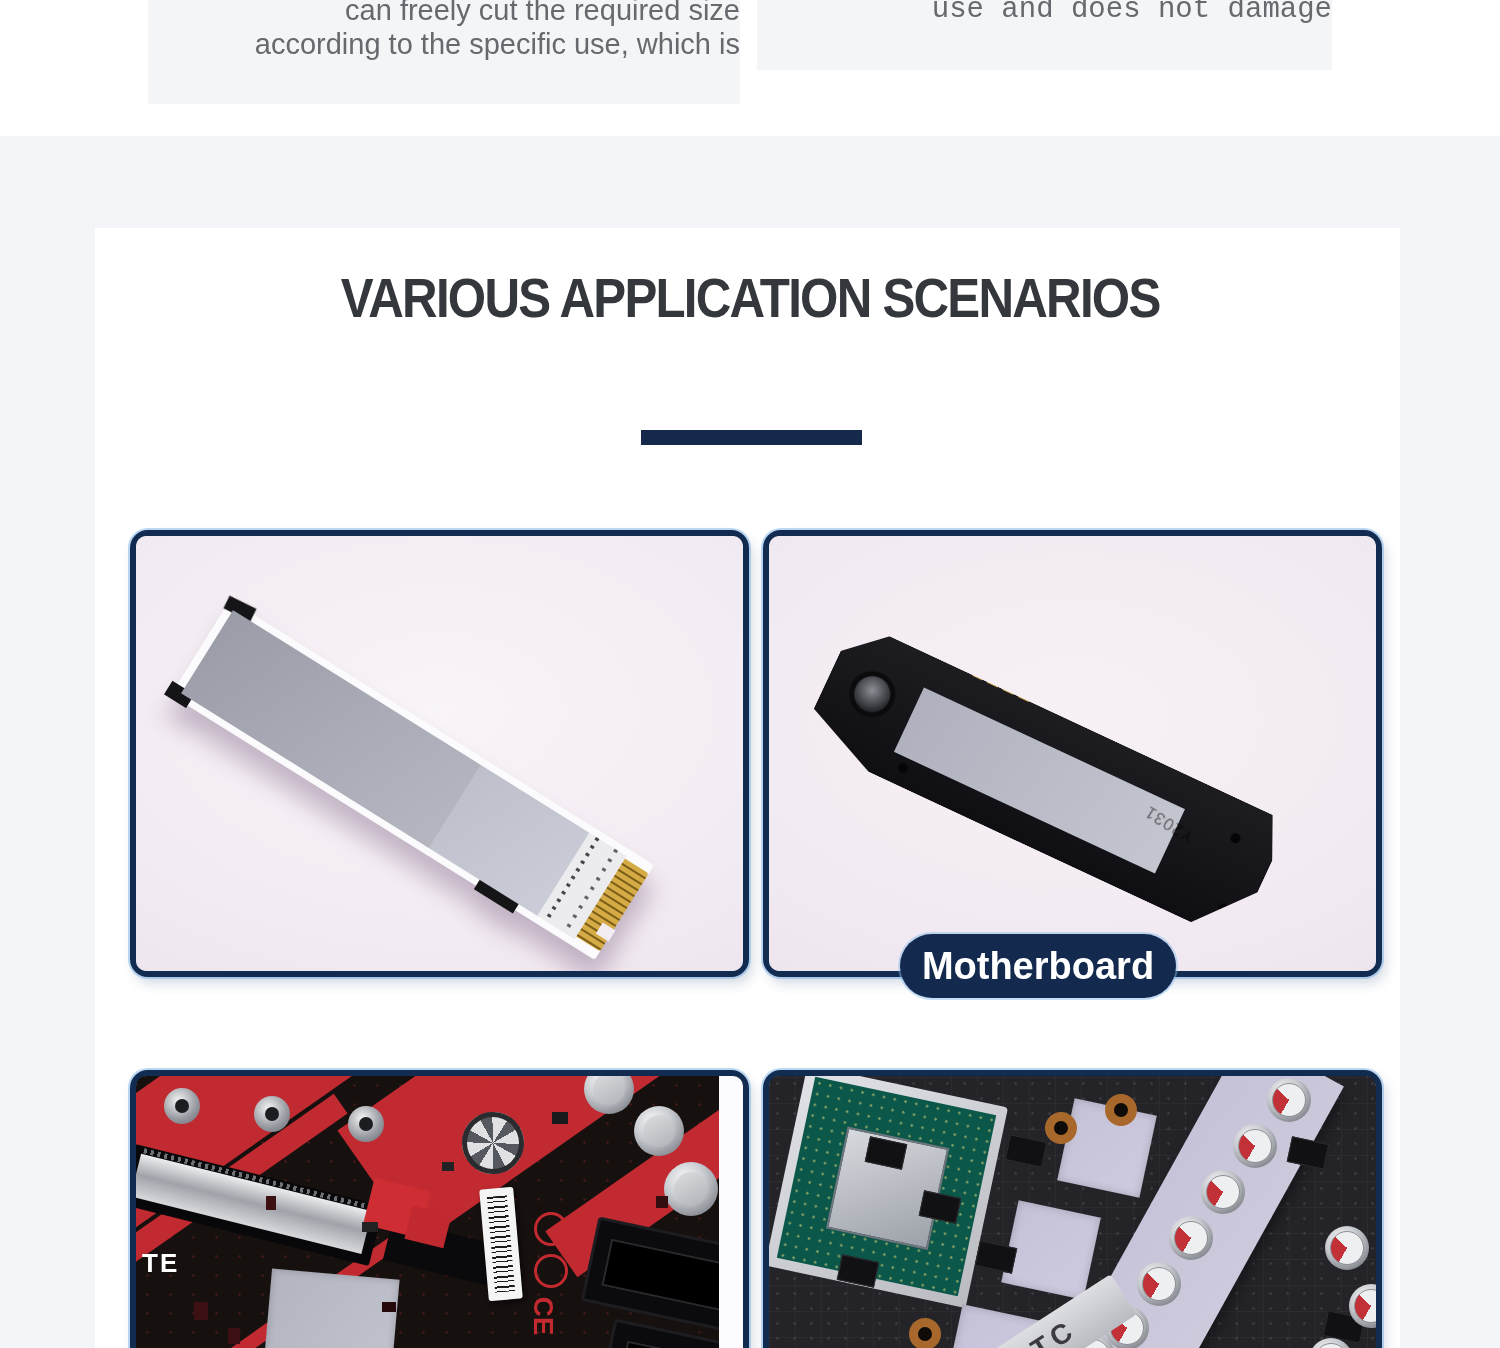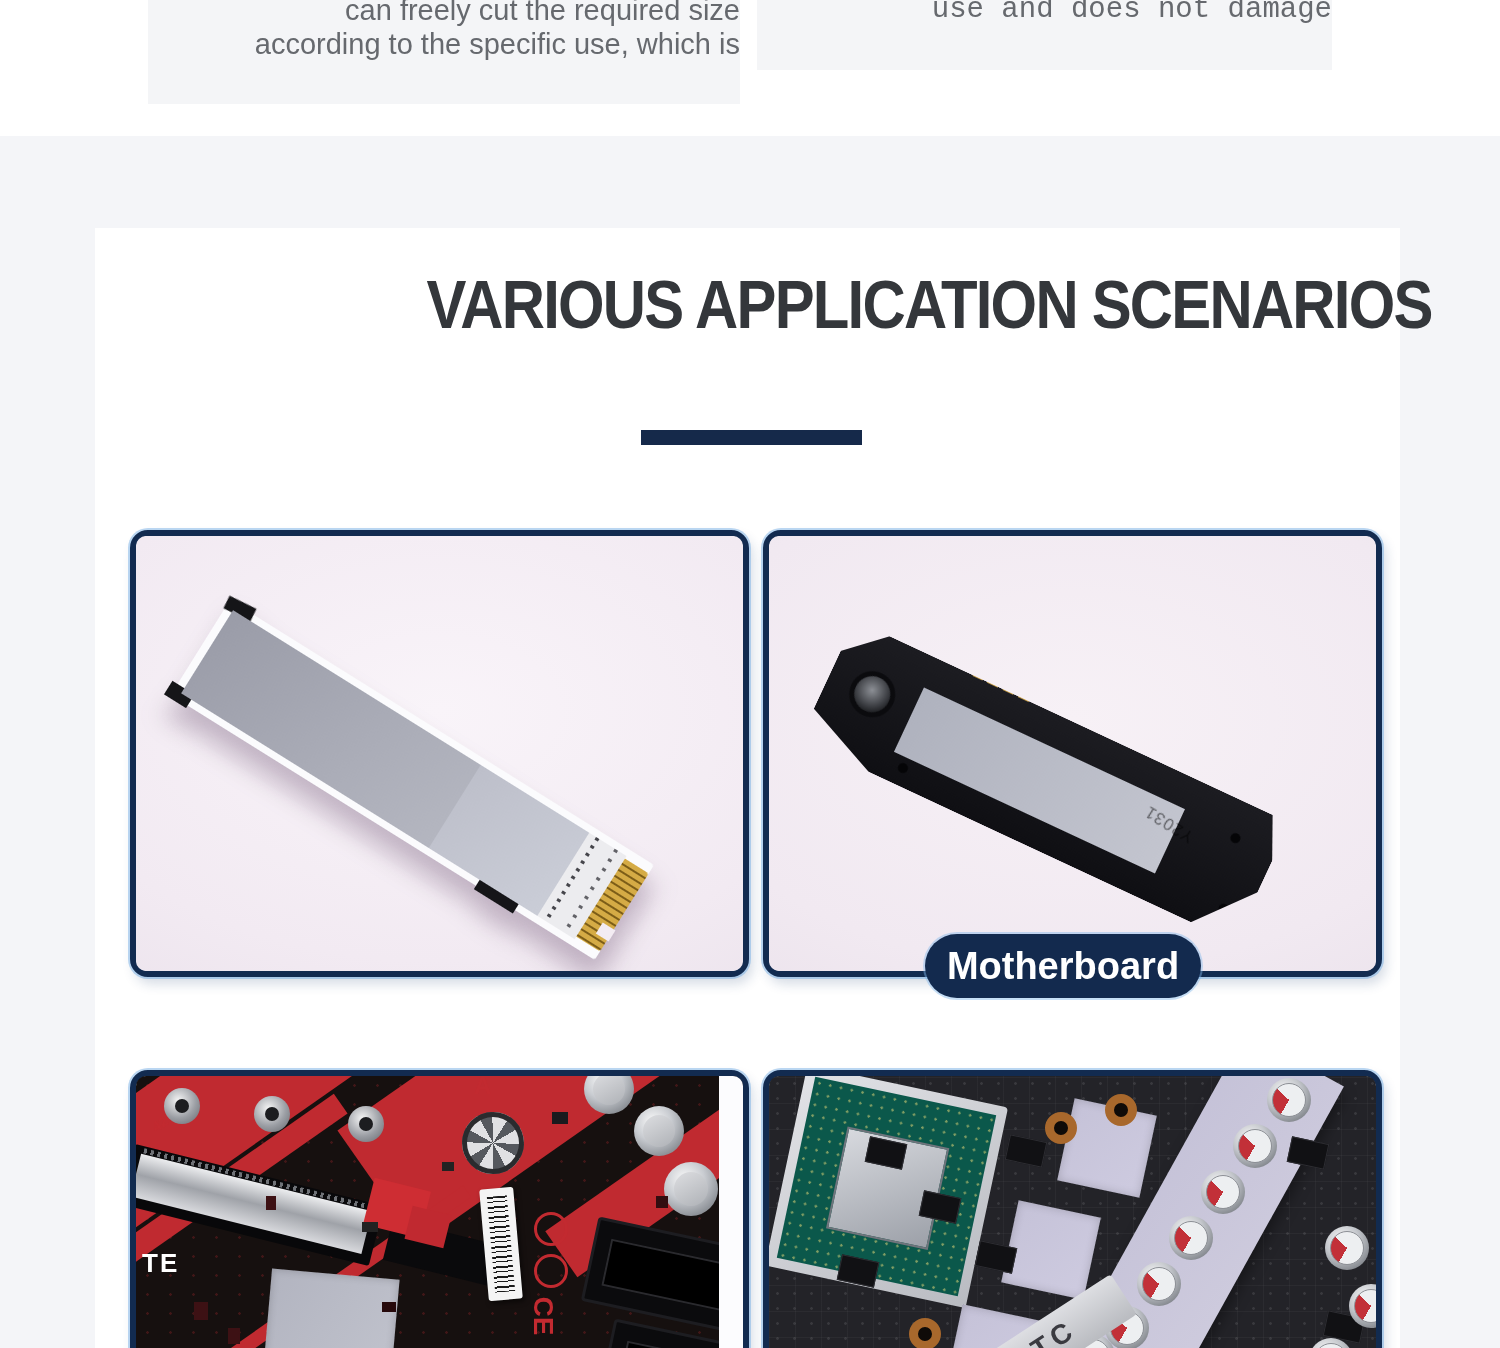--- a/index.html
+++ b/index.html
@@ -10,43 +10,43 @@
   .band-top{position:absolute;left:0;top:0;width:1500px;height:136px;background:#ffffff;}
   .note-card{position:absolute;top:0;background:#f4f5f7;color:#66696e;text-align:right;}
   .note-a{left:148px;width:592px;height:104px;}
   .note-b{left:757px;width:575px;height:70px;font-family:Liberation Mono, monospace;}
   .note-line{font-size:29px;line-height:34px;margin-top:0;}
   .note-card .note-line:first-child{margin-top:-7px;}
 
   
   .main-card{position:absolute;left:95px;top:228px;width:1305px;height:1120px;background:#ffffff;}
 
-  .title{position:absolute;left:0;right:0;top:268px;margin:0;text-align:right;
-         font-size:68px;line-height:1.06;font-weight:700;color:#34373b;}
+  .title{position:absolute;left:0;right:0;top:268px;margin:0;text-align:center;
+         font-size:56px;line-height:1.06;font-weight:700;color:#34373b;}
   .title span{display:inline-block;transform:scaleX(.88);transform-origin:50% 50%;
               letter-spacing:-2px;white-space:nowrap;}
   .divider{position:absolute;left:641px;top:430px;width:221px;height:15px;background:#15294a;}
 
   
   .scene-card{position:absolute;width:607px;border:6px solid #122b50;border-radius:18px;
               background:#fff;box-shadow:0 0 0 2px rgba(120,175,230,.5),4px 7px 12px rgba(30,60,110,.18);}
   .card-ssd{left:130px;top:530px;height:435px;}
   .card-mobo{left:763px;top:530px;height:435px;}
   .card-moboclose{left:130px;top:1070px;height:600px;}
   .card-gpu{left:763px;top:1070px;height:600px;}
   .photo{position:absolute;inset:0;border-radius:10px;overflow:hidden;}
   .pink1{background:radial-gradient(120% 105% at 50% 40%,#f9f4f9 0%,#f2eaf2 55%,#e7dee8 100%);}
   .pink2{background:radial-gradient(120% 105% at 50% 42%,#f7f1f6 0%,#f1e9f1 55%,#e6dde7 100%);}
 
   
   .pill{position:absolute;height:64px;border-radius:33px;background:#132a4e;color:#ffffff;
         display:flex;align-items:center;justify-content:center;font-weight:700;font-size:38px;
         box-shadow:0 0 0 2px rgba(130,185,235,.45);z-index:5;}
   .pill-ssd{left:313px;top:934px;width:238px;}
-  .pill-mobo{left:925px;top:934px;width:276px;justify-content:center;}
+  .pill-mobo{left:900px;top:934px;width:276px;justify-content:center;}
 
   
   .abs,i.abs{position:absolute;display:block;}
   .xh{background-image:
       repeating-linear-gradient(45deg,rgba(255,255,255,.42) 0 1px,transparent 1px 7px),
       repeating-linear-gradient(-45deg,rgba(255,255,255,.42) 0 1px,transparent 1px 7px);}
 
   
   .ssd{position:absolute;left:94px;top:64px;width:500px;height:112px;transform:rotate(32deg);
        transform-origin:0 0;background:#fbfbfd;border-radius:3px;

